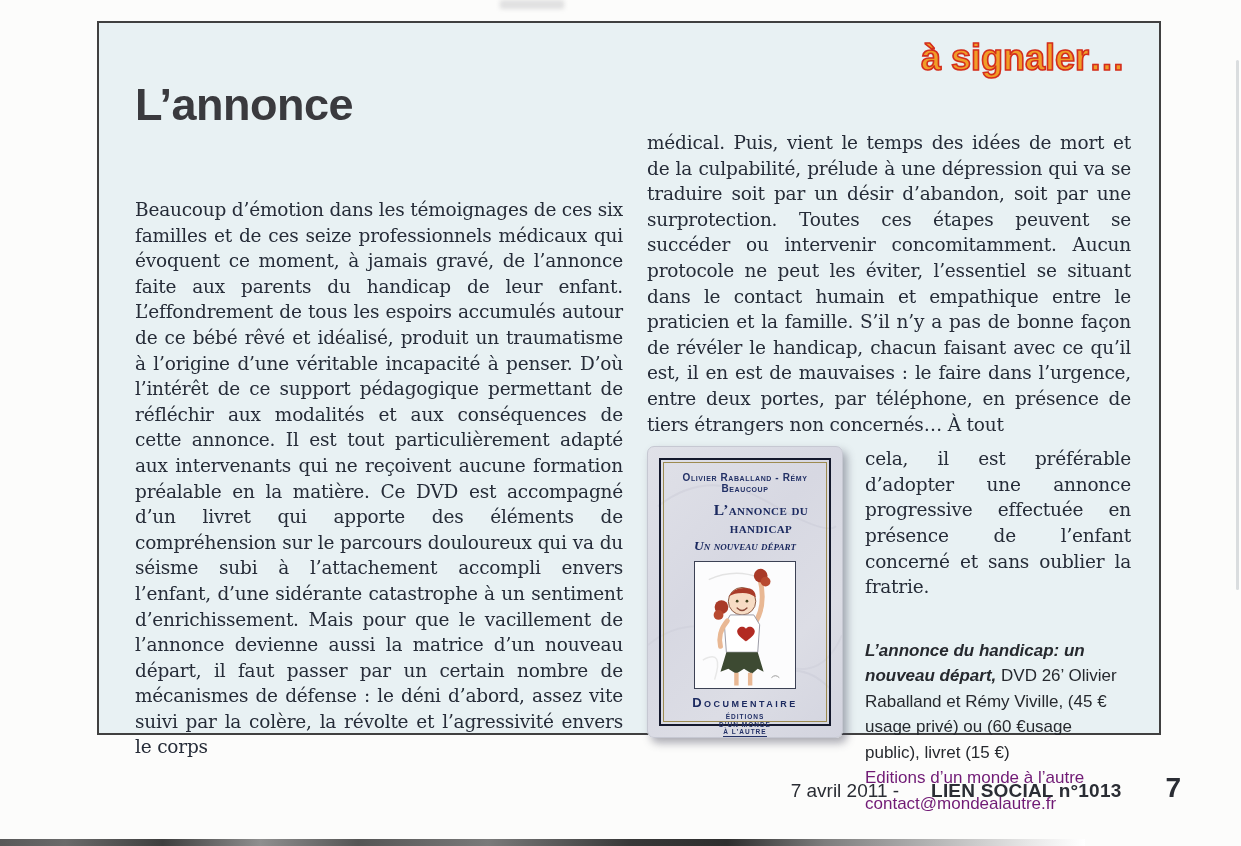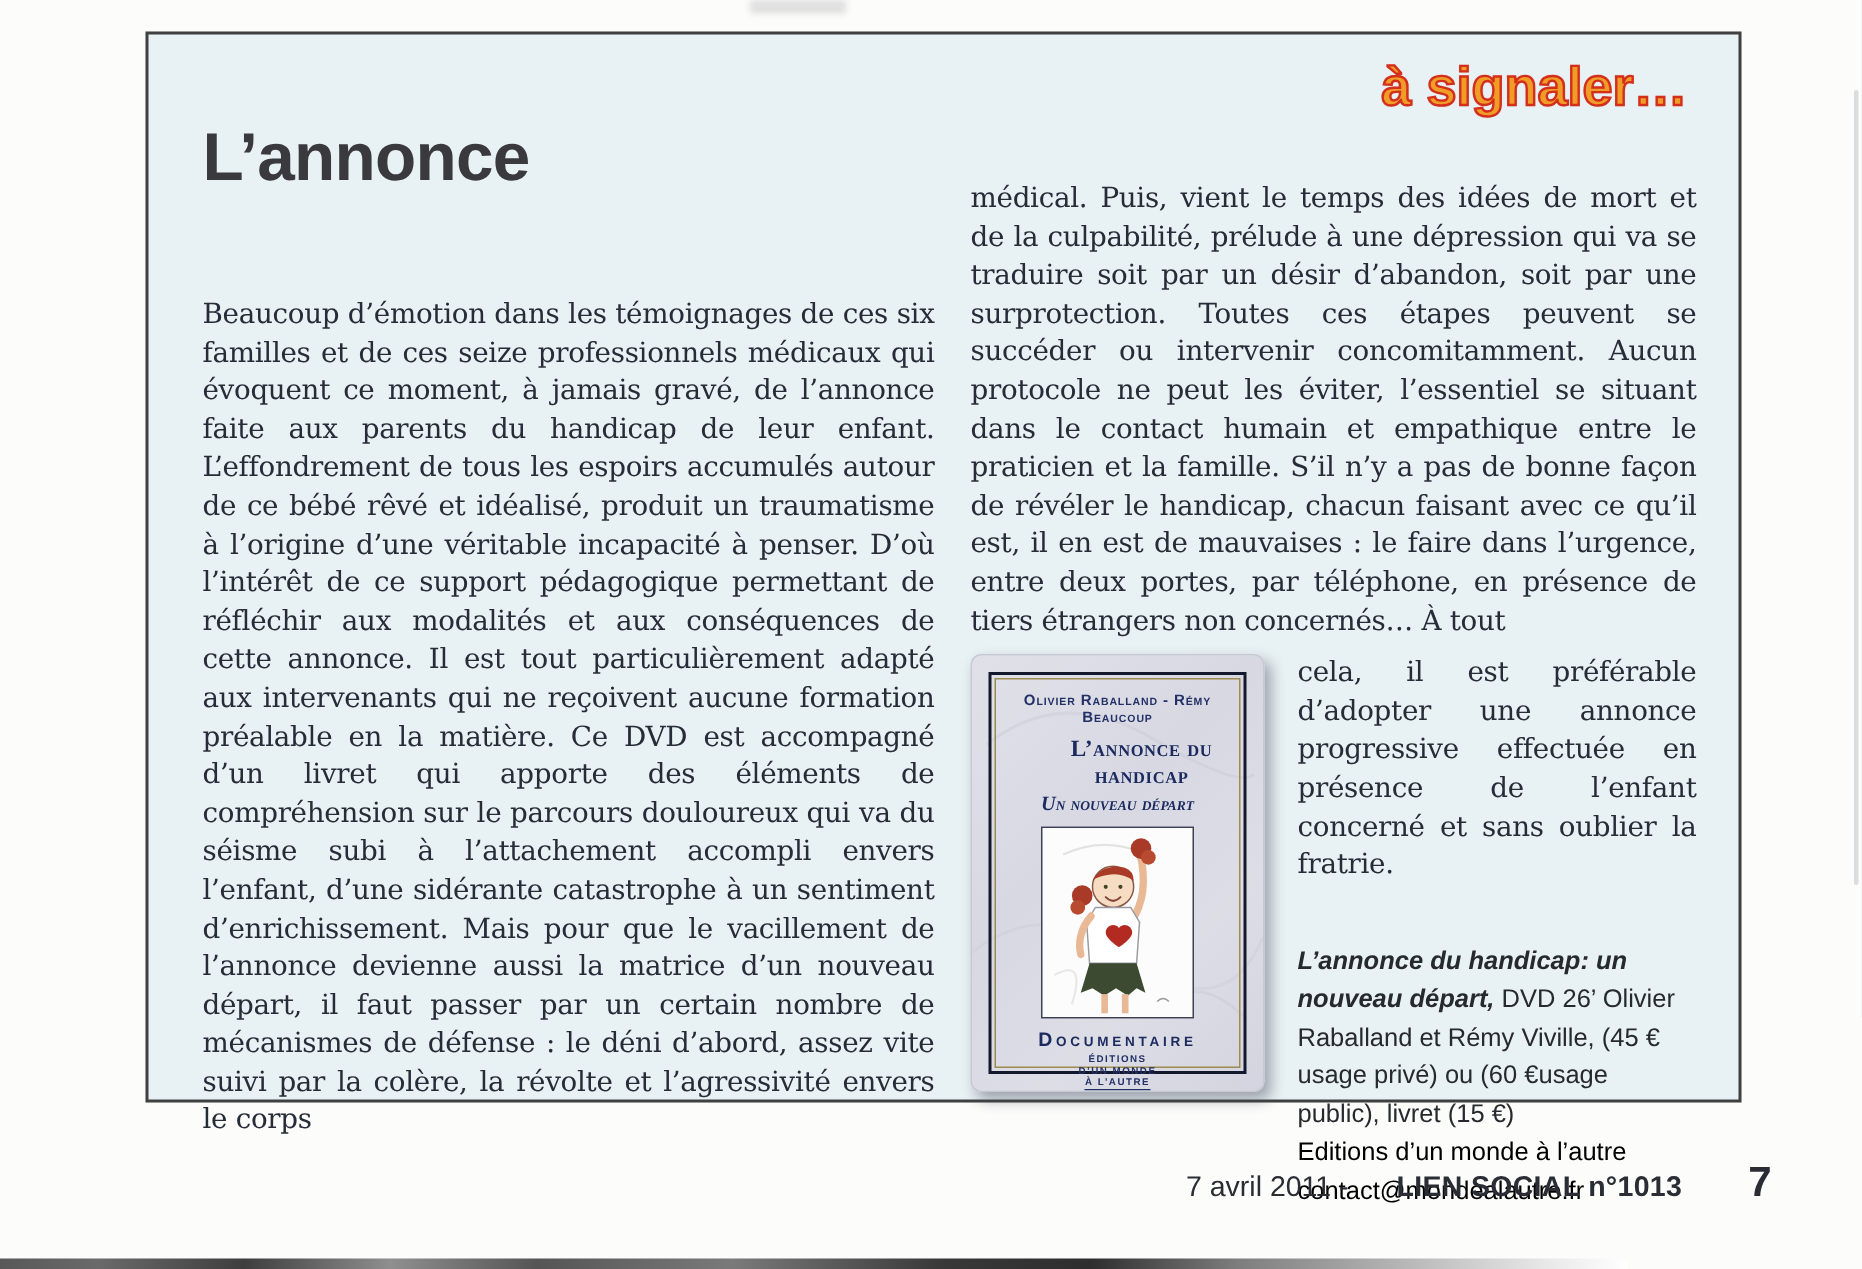--- a/index.html
+++ b/index.html
@@ -48,21 +48,21 @@
   .article-title span { display:block; }
 
   .body-text {
     font-family:"DejaVu Serif","Liberation Serif",serif;
     font-size:18.5px; line-height:25.6px; letter-spacing:-0.2px;
     color:#262c38; text-align:justify;
     hyphens:auto; -webkit-hyphens:auto;
   }
 
   .col-left  { position:absolute; left:36px;  top:174px; width:488px; }
-  .col-right { position:absolute; left:548px; top:97px;  width:484px; }
+  .col-right { position:absolute; left:548px; top:107px;  width:484px; }
 
   .wrap-row { display:flex; margin-top:9px; }
 
   
   .dvd-cover {
     flex:0 0 196px; height:292px; margin-right:22px;
     background:linear-gradient(135deg,#e0e1e8 0%,#d7d8e2 40%,#dcdde5 70%,#d3d4df 100%);
     border:1px solid #c6c8d2; border-radius:7px;
     box-shadow:4px 5px 9px rgba(70,70,90,.45);
     position:relative; overflow:hidden;
@@ -107,21 +107,21 @@
   }
   .cover-publisher .pub-underline { border-bottom:1px solid #223066; display:inline-block; }
 
   
   .wrap-col { width:266px; }
   .caption {
     margin-top:38px;
     font-size:17px; line-height:25.5px; color:#26292e;
   }
   .caption .cap-title { font-weight:bold; font-style:italic; }
-  .cap-line { font-size:17px; line-height:25.5px; color:#000000; }
+  .cap-line { font-size:17px; line-height:25.5px; color:#701a75; }
 
   
   .footer {
     position:absolute; top:772px; right:60px;
     display:flex; align-items:baseline;
     color:#2a2d34; font-size:19px;gap:32px;
   }
   .footer .mag { font-weight:bold; letter-spacing:.2px; }
   .footer .pagenum { font-size:28px; font-weight:bold; margin-left:12px; }
 </style>

